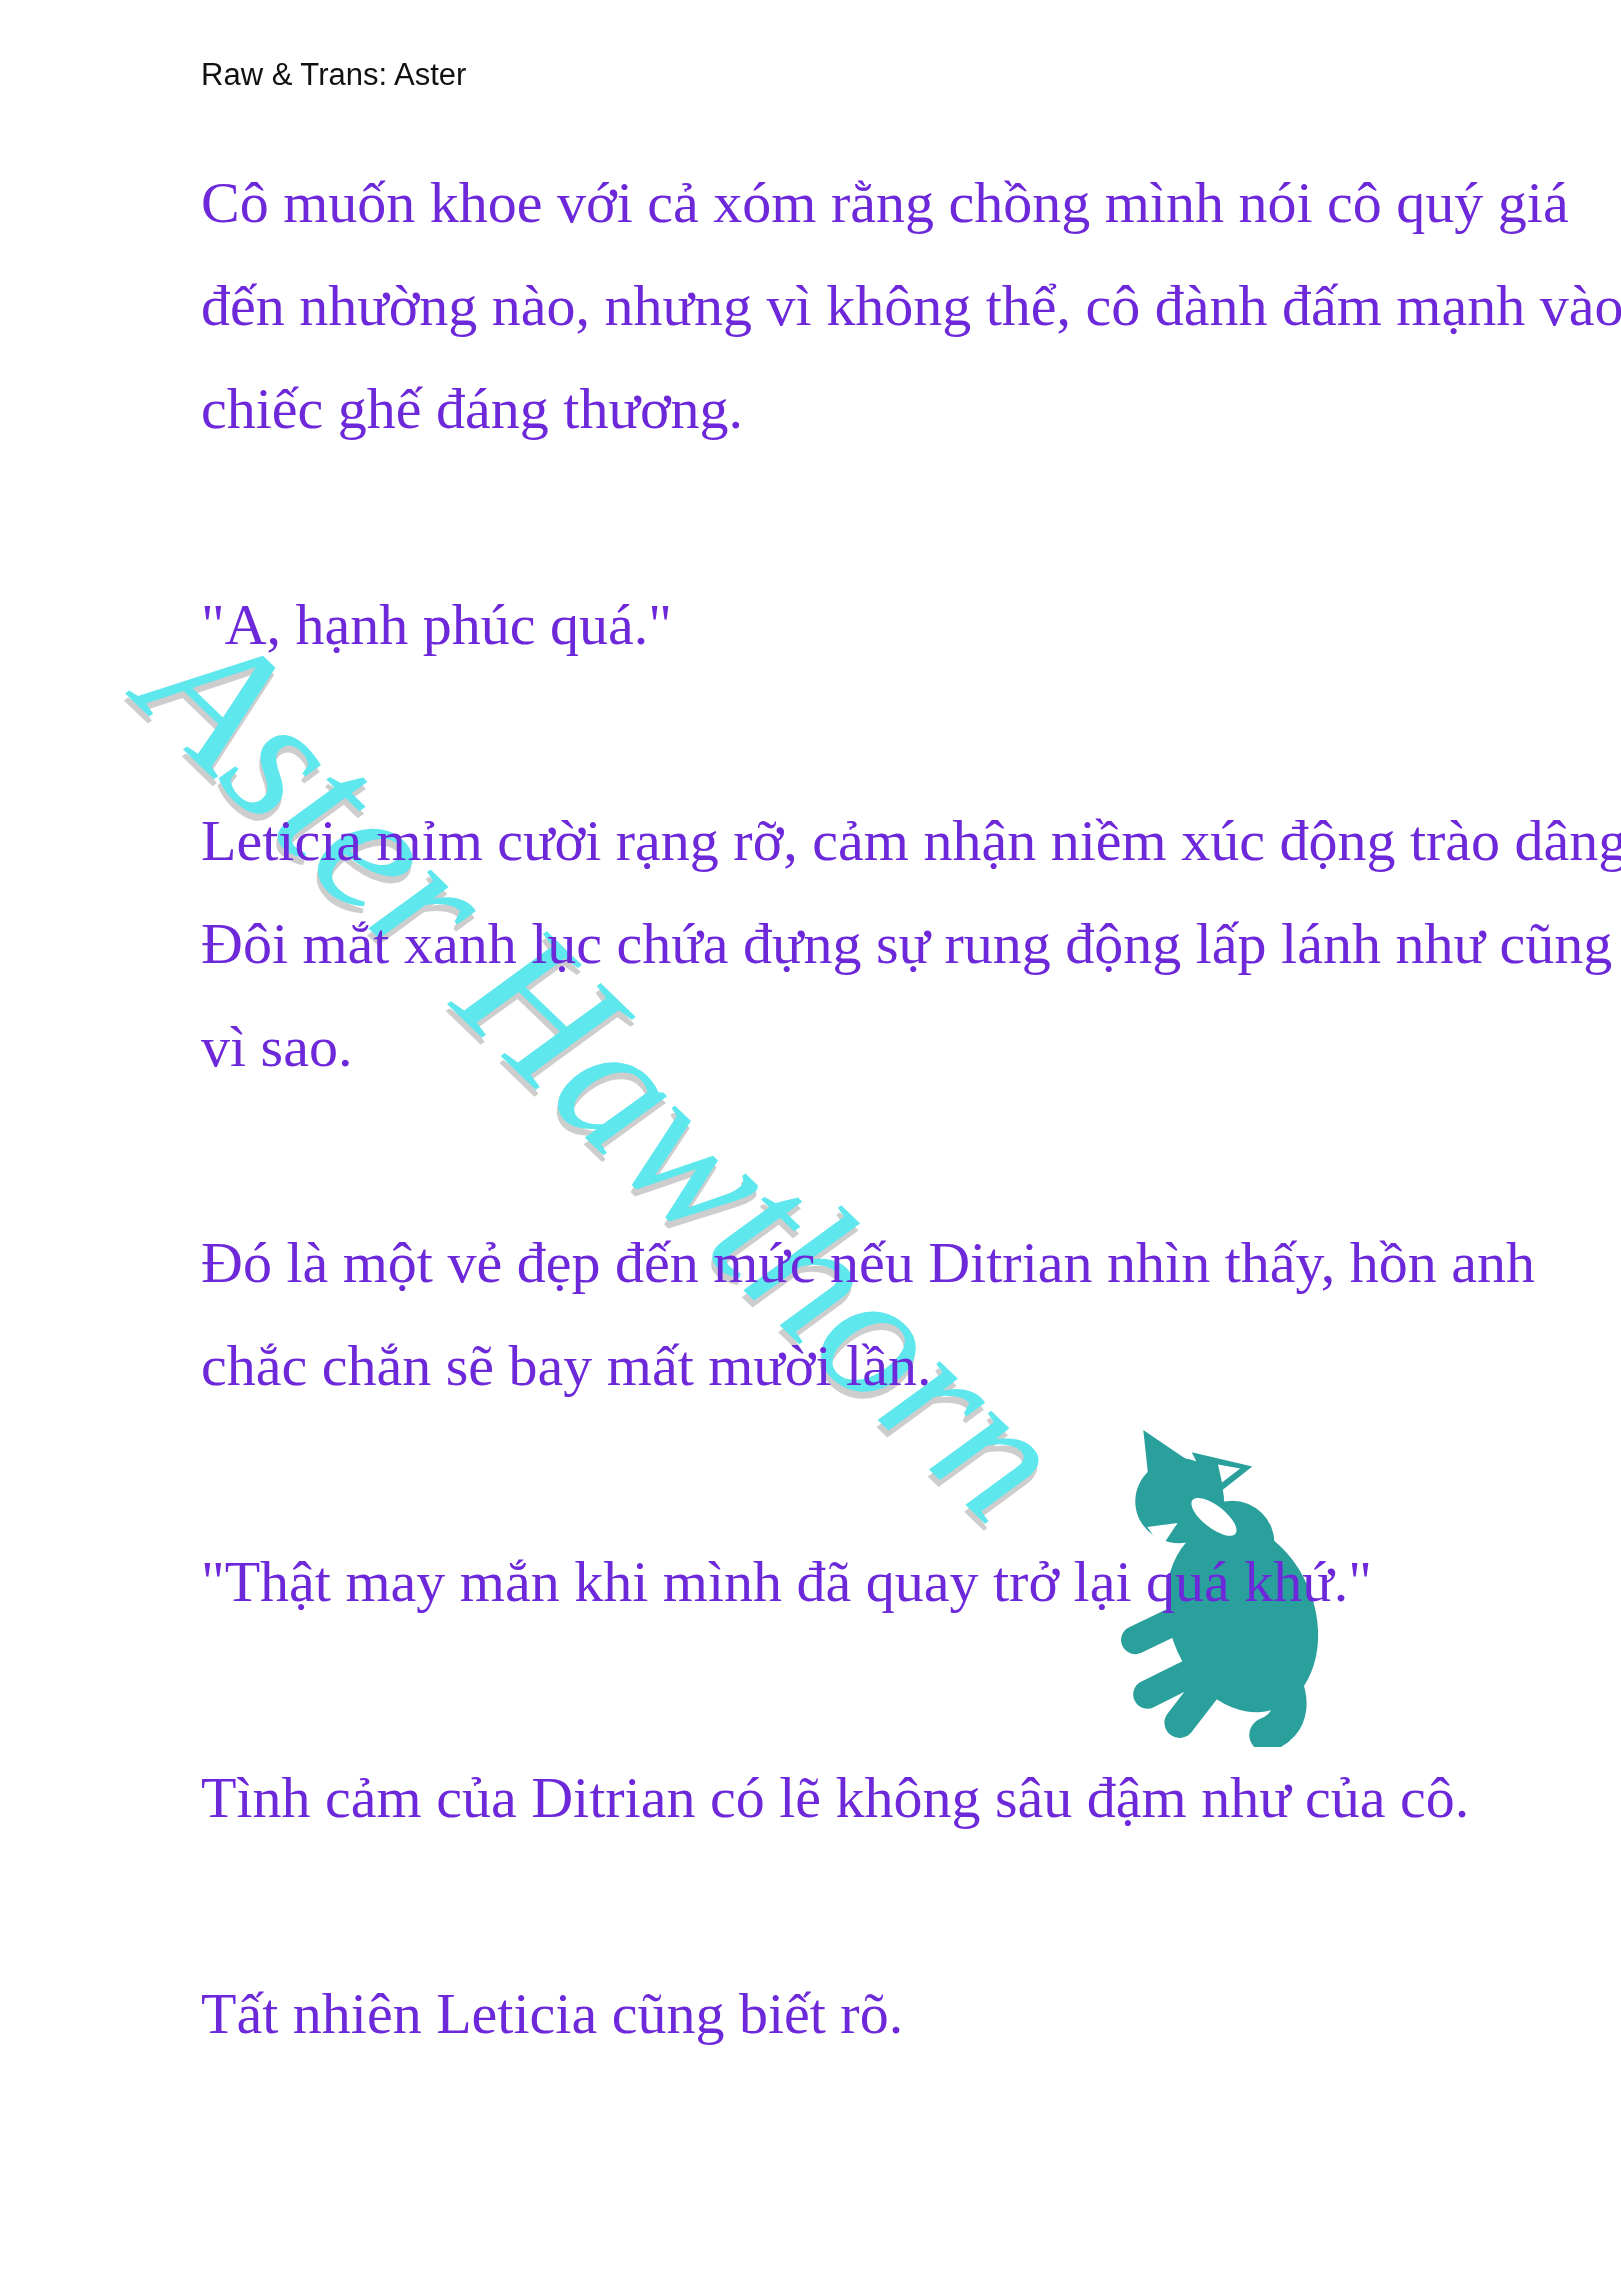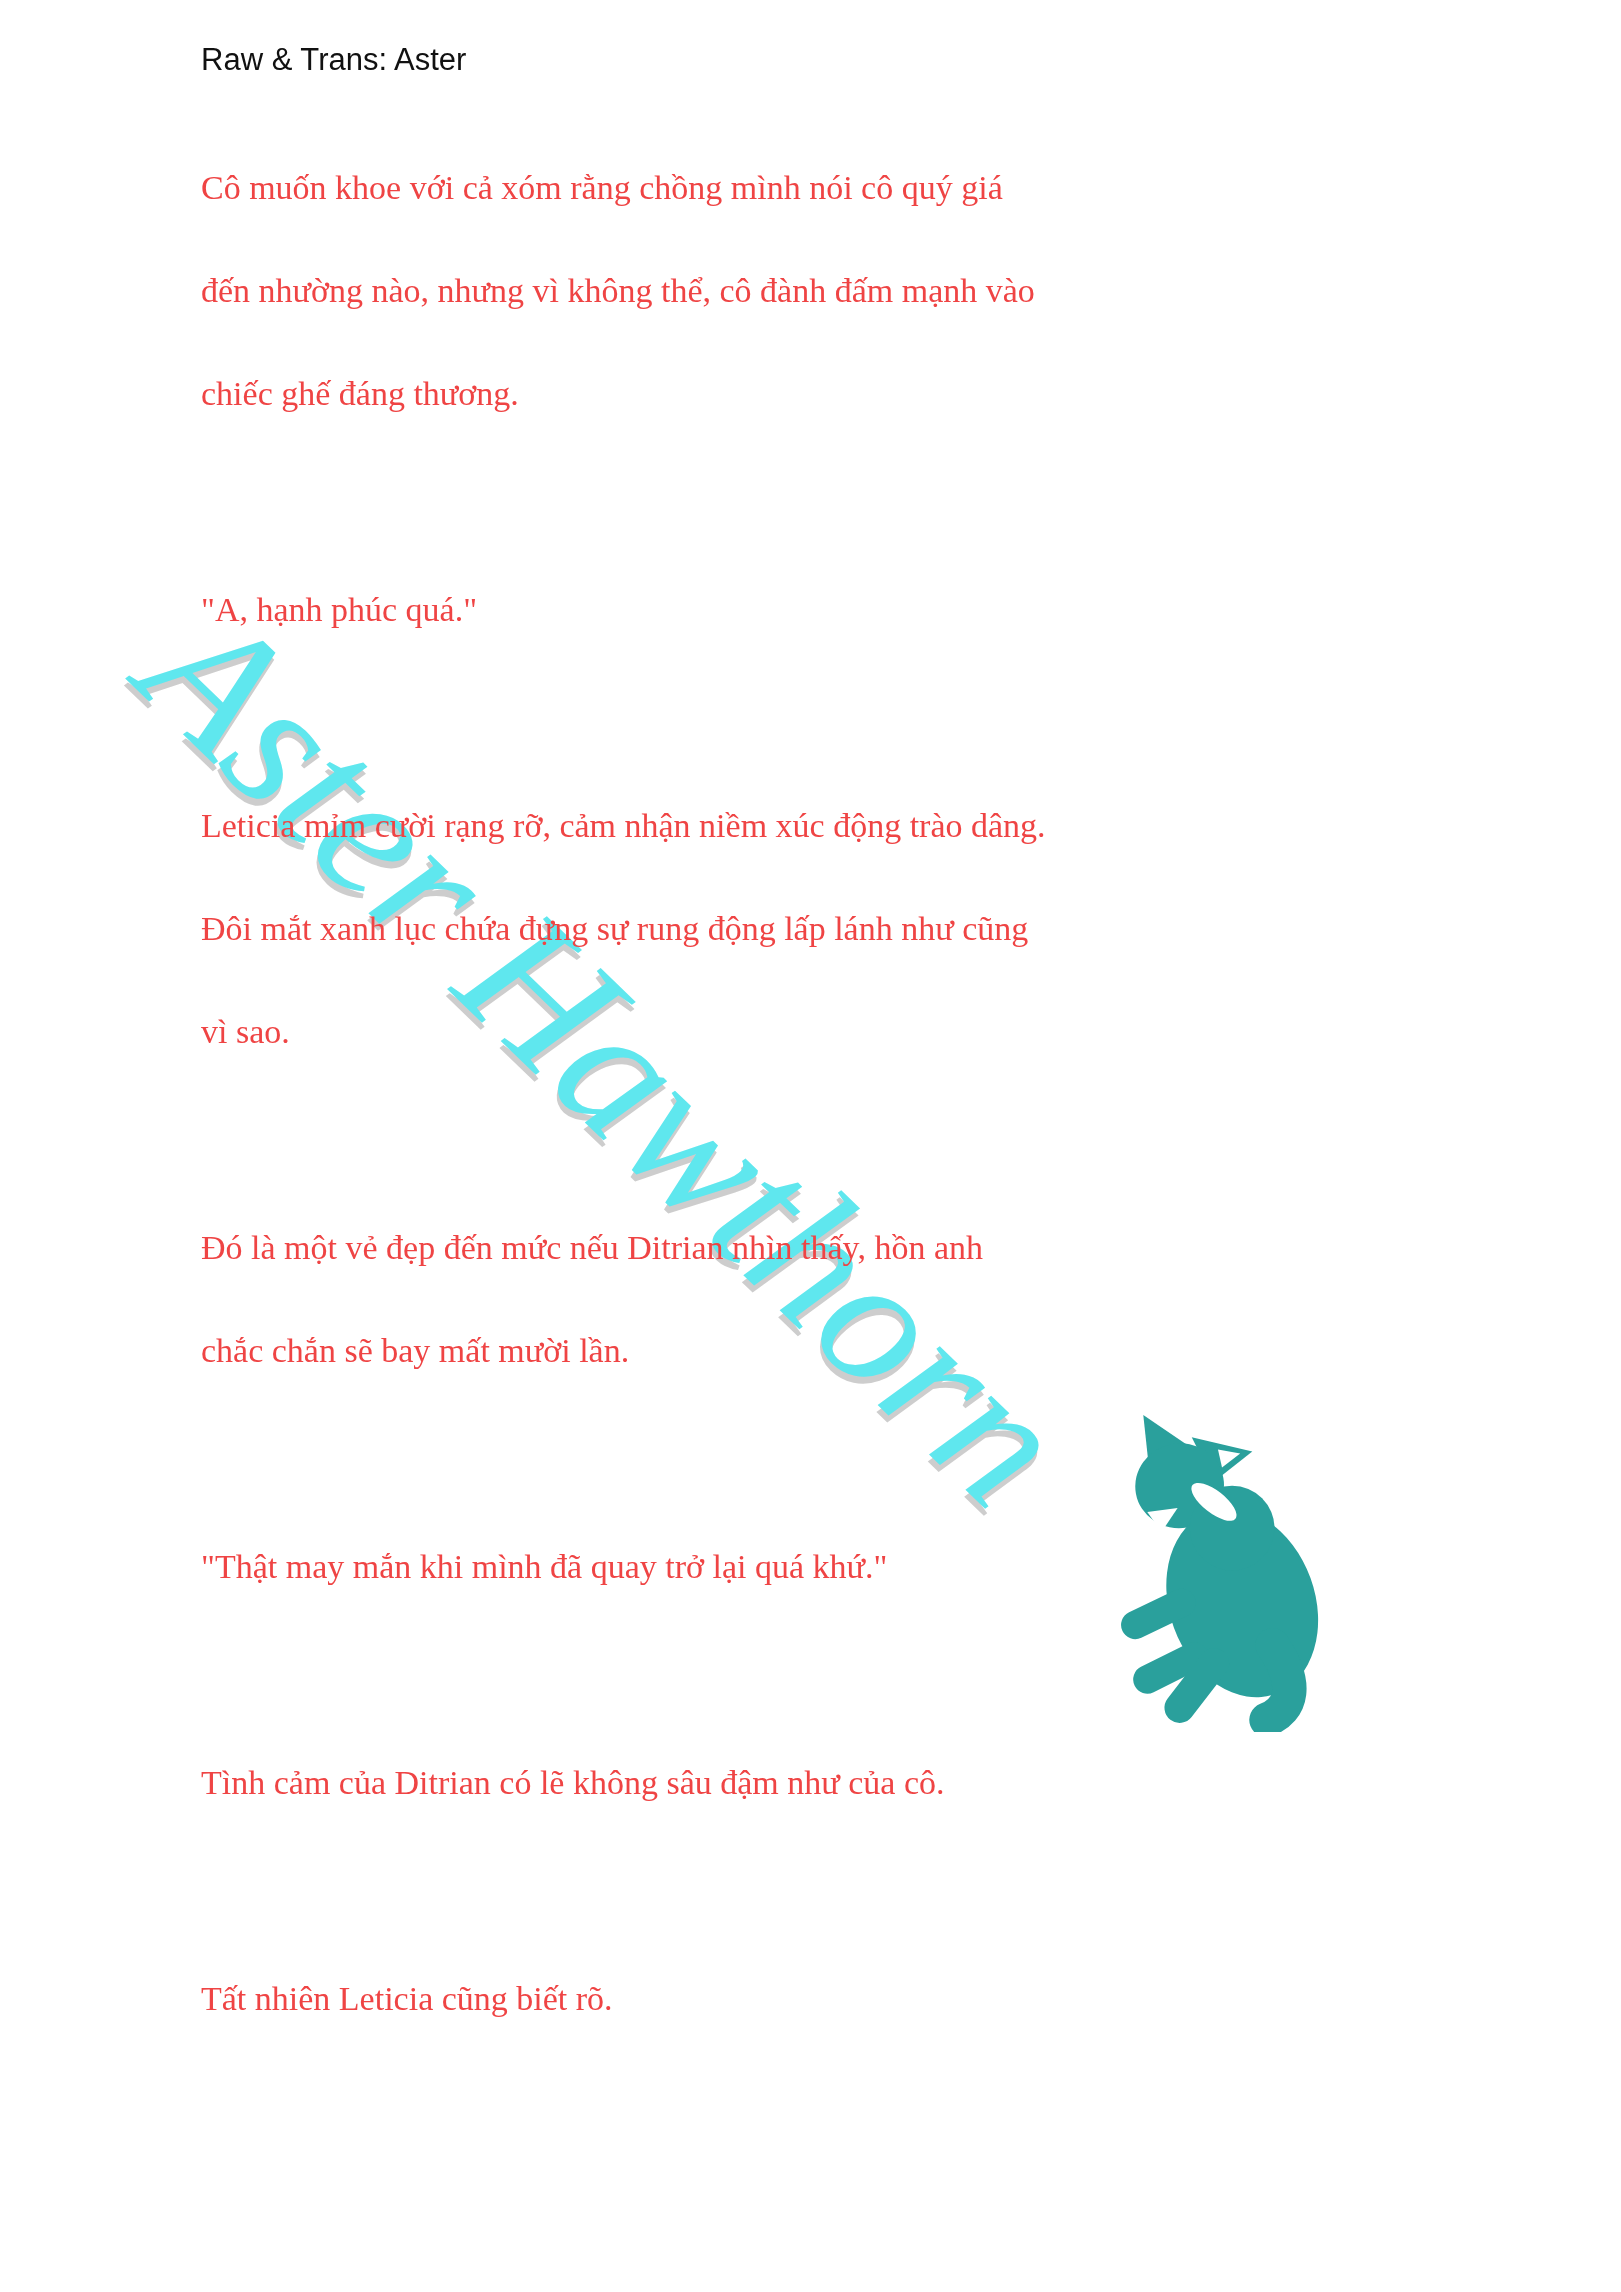--- a/index.html
+++ b/index.html
@@ -18,35 +18,36 @@
   .page {
     position: relative;
     width: 1621px;
     height: 2293px;
     z-index: 0;
   }
   .content {
     position: relative;
     z-index: 3;
     padding: 40px 147px 0 201px;
+    margin-top: 15px;
   }
   .credit-header {
     font-family: "Liberation Sans", sans-serif;
     font-size: 31px;
     line-height: 39px;
     color: #111111;
     margin: 0 0 57px 0;
   }
   .para {
     font-family: "Liberation Serif", serif;
-    font-size: 34px;
+    font-size: 58px;
     line-height: 103px;
     margin: 0 0 113px 0;
     white-space: pre;
-    color: #ef4444;
+    color: #6d28d9;
   }
   .watermark {
     position: absolute;
     left: 250px;
     top: 564px;
     z-index: 1;
     font-family: "Liberation Serif", serif;
     font-style: italic;
     font-size: 186px;
     line-height: 1.15;

